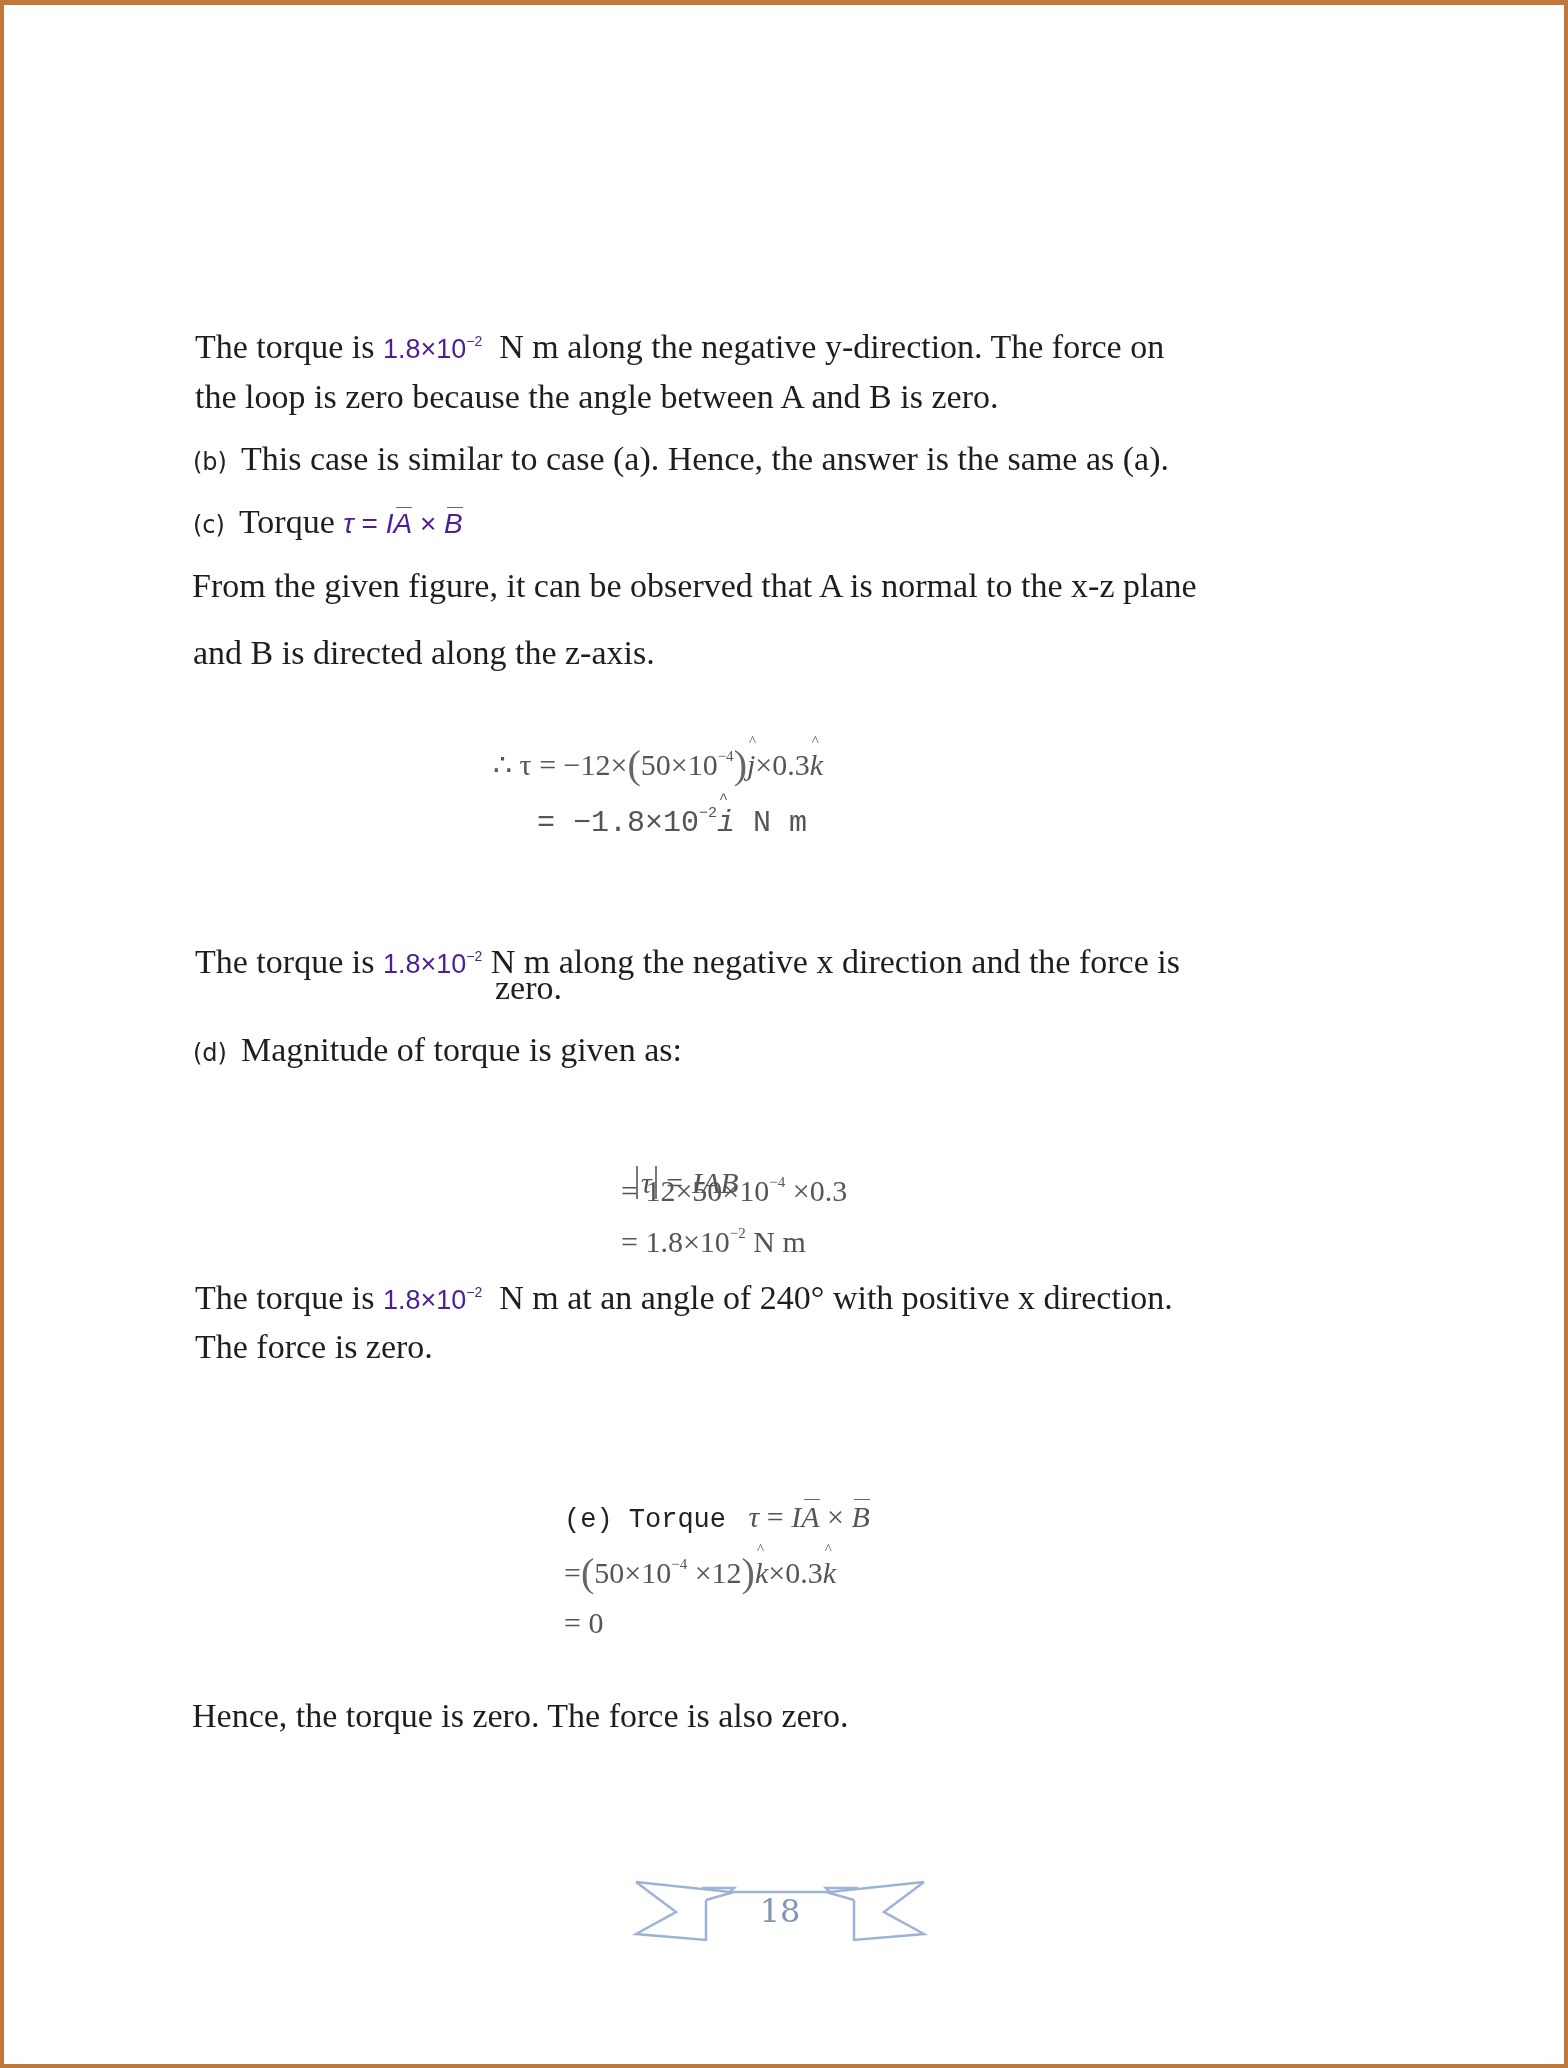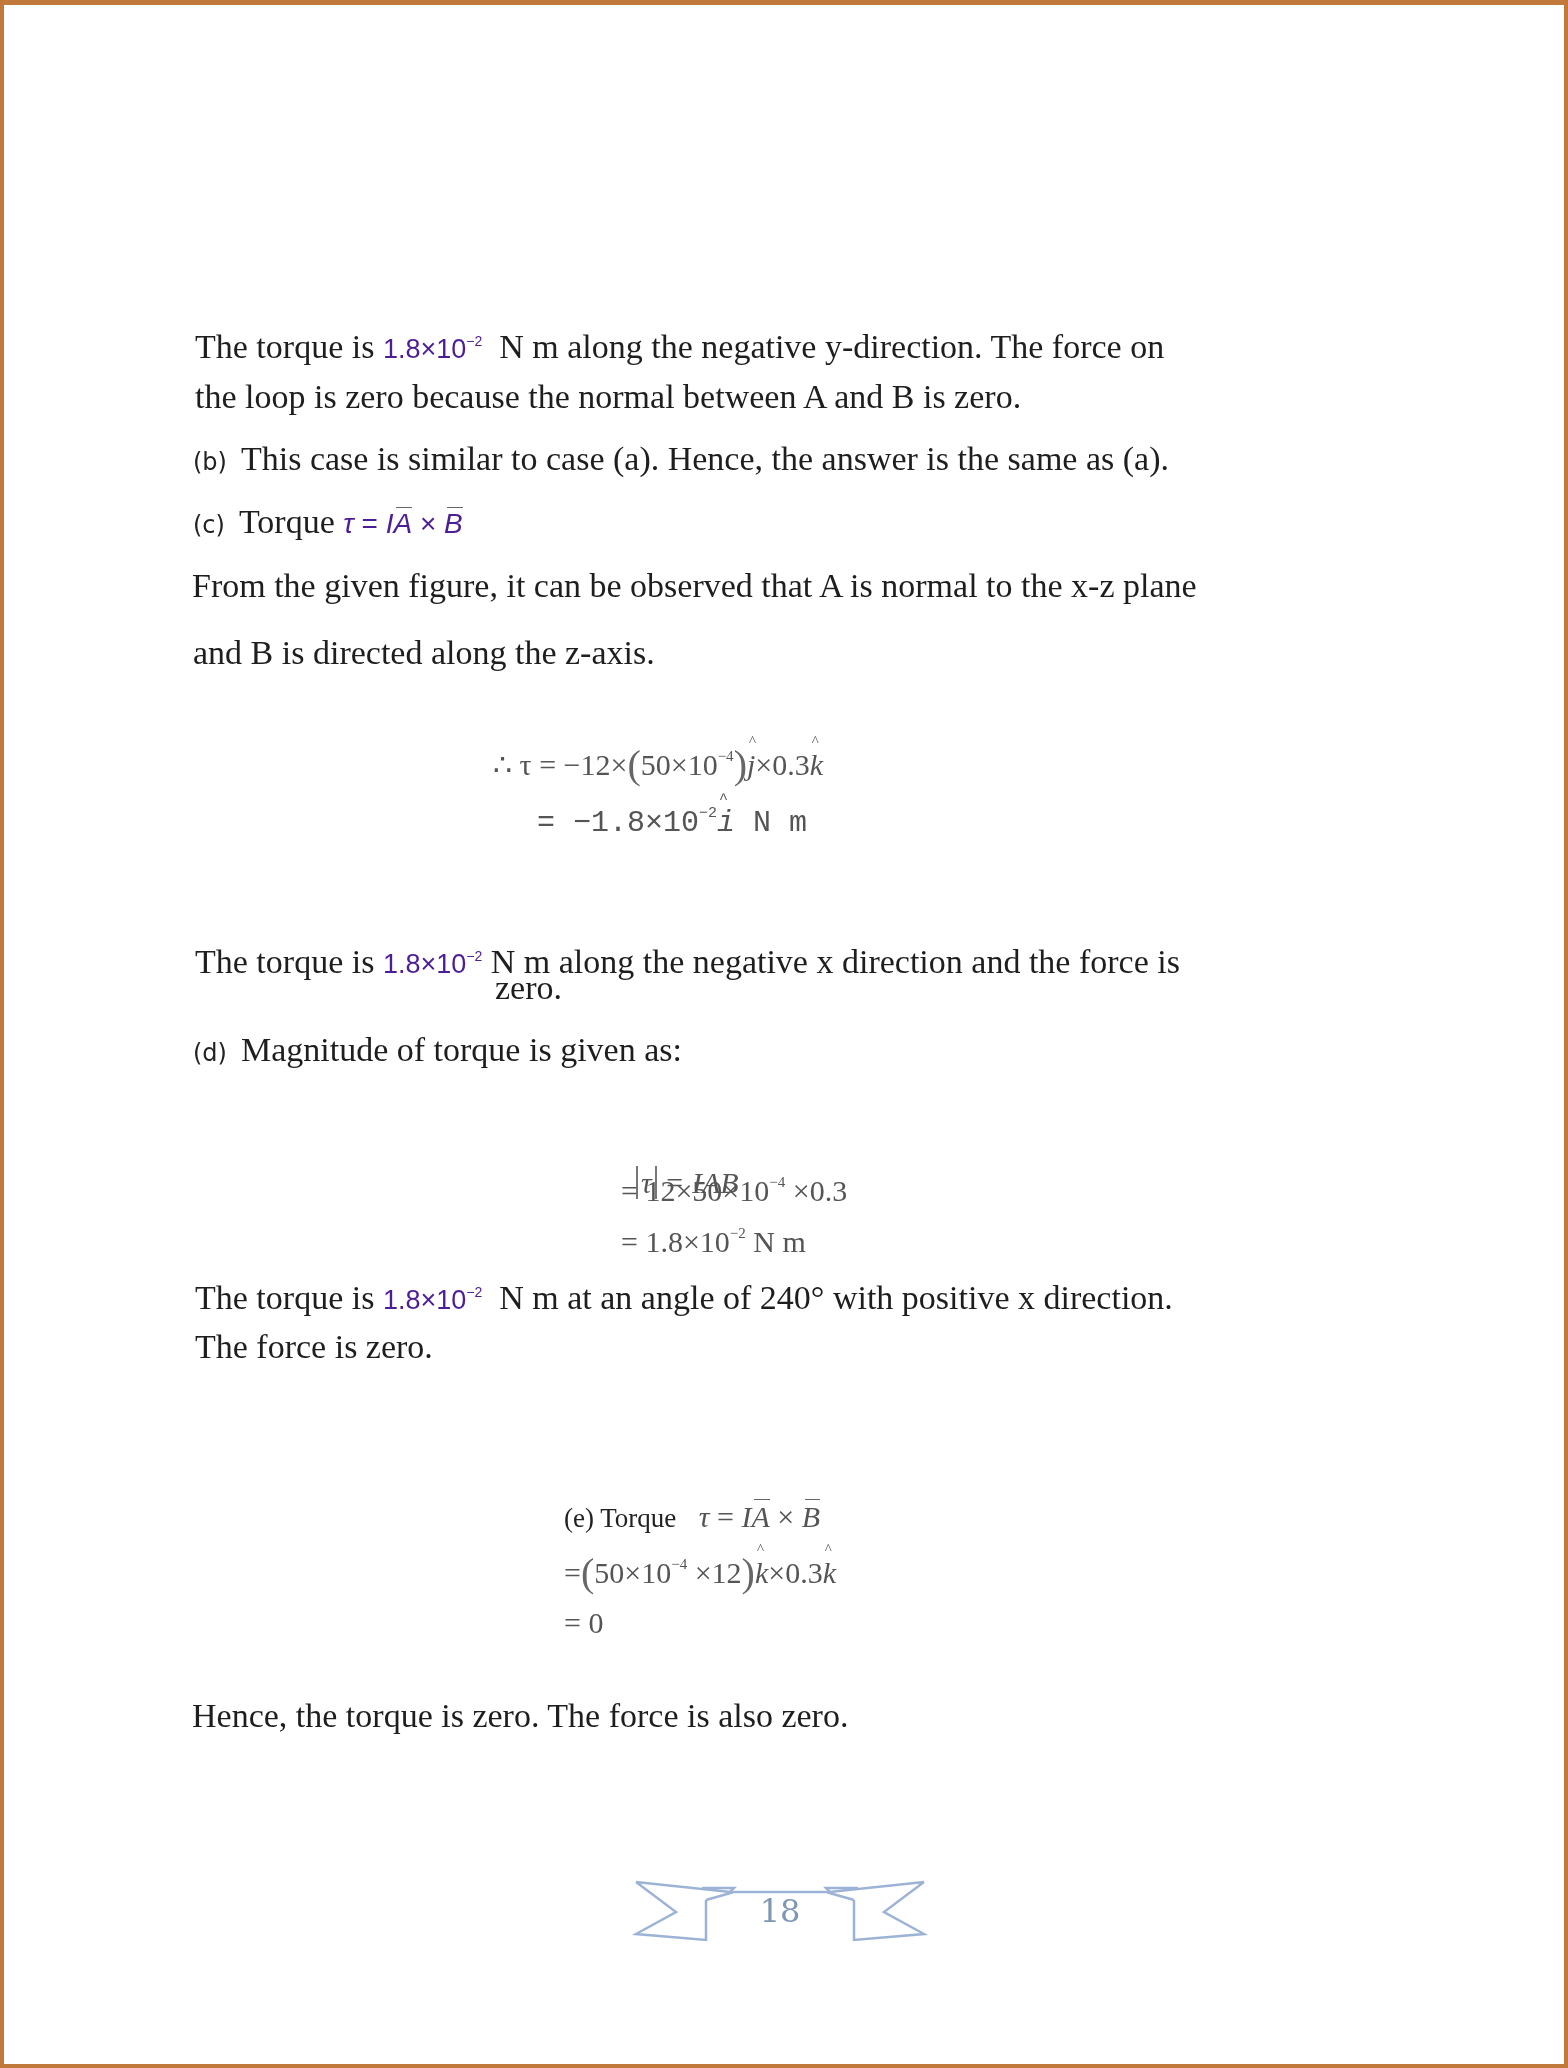--- a/index.html
+++ b/index.html
@@ -1,20 +1,20 @@
 <!DOCTYPE html>
 <html><head>
 <meta charset="utf-8">
 <style>
   html, body { margin:0; padding:0; }
   body { width:1568px; height:2068px; position:relative; background:#ffffff; overflow:hidden; }
   .frame { position:absolute; left:0; top:0; width:1568px; height:2068px; box-sizing:border-box; border:4px solid #c0793a; border-top-width:5px; }
   .t { position:absolute; font-family:"Liberation Serif", serif; font-size:34px; color:#1e1e1e; white-space:nowrap; line-height:1; }
   .lbl { font-family:"DejaVu Sans", sans-serif; font-size:24px; color:#222; margin-right:14px; }
-  .lbl2 { font-family:Liberation Serif, serif; font-size:27px; color:#222; }
+  .lbl2 { font-family:Liberation Mono, monospace; font-size:27px; color:#222; }
   .m { font-family:Liberation Sans, sans-serif; color:#4c1d95; font-size:27px; }
   .m sup { font-size:14px; vertical-align:12px; }
   .eq { position:absolute; font-family:"Liberation Serif", serif; font-size:30px; color:#555; white-space:nowrap; line-height:1; }
   .eq sup { font-size:15px; vertical-align:14px; }
   .it { font-style:italic; }
   .vec { position:relative; display:inline-block; font-style:italic; }
   .vec::before { content:""; position:absolute; left:3px; right:0; top:-3px; border-top:1.5px solid #666; }
   .hat { position:relative; display:inline-block; font-style:italic; }
   .hat::before { content:"^"; position:absolute; left:2px; top:-16px; font-size:15px; font-style:normal; }
   .paren { font-size:40px; vertical-align:-3px; color:#666; }
@@ -25,21 +25,21 @@
 </head>
 <body>
 
 <div class="frame"></div>
 
 <div class="t" style="left:195px; top:330px;">
   <span>The torque is</span>
   <span class="m"><span>1.8×10</span><sup>−2</sup></span>
   &nbsp;<span>N m along the negative y-direction. The force on</span>
 </div>
-<div class="t" style="left:195px; top:380px;">the loop is zero because the normal between A and B is zero.</div>
+<div class="t" style="left:195px; top:380px;">the loop is zero because the angle between A and B is zero.</div>
 
 <div class="t" style="left:193px; top:442px;">
   <span class="lbl">(b)</span><span>This case is similar to case (a). Hence, the answer is the same as (a).</span>
 </div>
 
 <div class="t" style="left:193px; top:505px;">
   <span class="lbl">(c)</span><span>Torque</span>
   <span class="m" style="font-size:28px;"><span class="it">τ</span><span> = </span><span class="it">I</span><span class="vec">A</span><span> × </span><span class="vec">B</span></span>
 </div>
 

